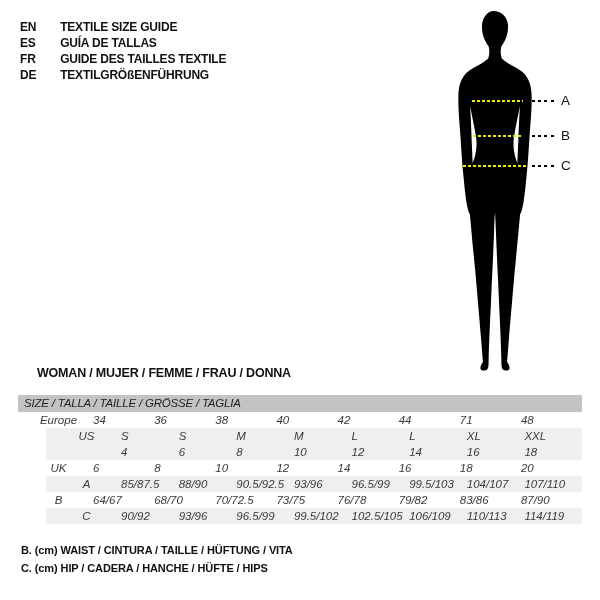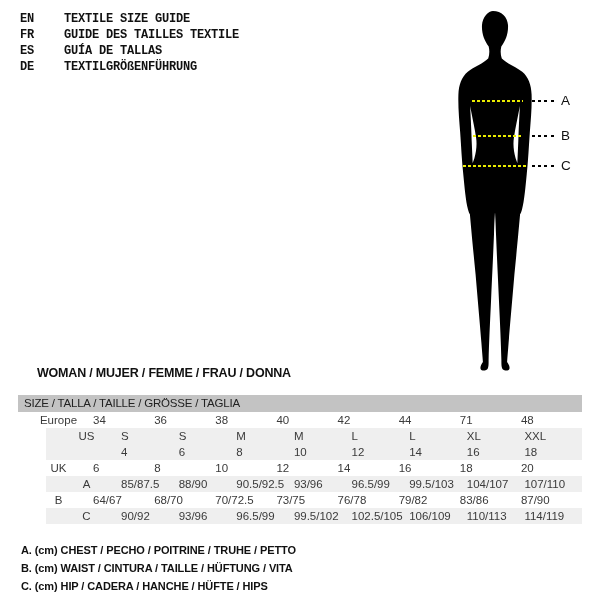--- a/index.html
+++ b/index.html
@@ -1,40 +1,40 @@
 <!DOCTYPE html>
 <html style="--header-bg: #c3c3c3; --stripe-bg: #efefef; --accent: #e8ea00;"><head>
 <meta charset="utf-8">
 <style>
   html,body{margin:0;padding:0;background:#fff;}
   .canvas{position:relative;width:600px;height:600px;background:#fff;overflow:hidden;
           font-family:"Liberation Sans",sans-serif;color:#111;}
 
   
-  .langs{position:absolute;left:20px;top:12px;font-family:Liberation Mono, monospace;}
+  .langs{position:absolute;left:20px;top:20px;}
   .lang-row{height:15.9px;line-height:15.9px;font-size:12px;font-weight:bold;letter-spacing:-0.2px;white-space:nowrap;}
   .lang-row .code{display:inline-block;width:37px;}
 
   
   .fig{position:absolute;left:0;top:0;width:600px;height:385px;}
   svg.body{position:absolute;left:445px;top:9px;width:100px;height:362px;}
   .yline{position:absolute;height:2px;
          background:repeating-linear-gradient(90deg,var(--accent,#e8ea00) 0 3px,transparent 3px 5px);}
   .ya{left:472px;top:100px;width:51px;}
   .yb{left:473px;top:135px;width:49px;}
   .yc{left:463px;top:165px;width:64px;}
   .bline{position:absolute;height:2px;width:25px;left:532px;
          background:repeating-linear-gradient(90deg,#000 0 3px,transparent 3px 6.2px);}
   .ba{top:100px;}.bb{top:135px;}.bc{top:165px;}
   .mlabel{position:absolute;left:561px;font-size:13.5px;color:#111;}
   .la{top:93px;}.lb{top:128px;}.lc{top:158px;}
 
   
   .ttitle{position:absolute;left:37px;top:366px;font-size:12.5px;font-weight:bold;letter-spacing:-0.2px;white-space:nowrap;}
-  .stable{position:absolute;left:18px;top:395px;width:564px;font-size:11.5px;color:#3a3a3a;}
+  .stable{position:absolute;left:18px;top:395px;width:564px;font-size:11.5px;color:#3a3a3a;font-style:italic;}
   .thead{height:17px;line-height:17px;background:var(--header-bg,#c3c3c3);color:#222;
          padding-left:6px;letter-spacing:-0.2px;}
   .trow{display:grid;grid-template-columns:75px repeat(8,1fr);height:16px;line-height:16px;}
   .trow.shaded{background:var(--stripe-bg,#efefef);margin-left:28px;}
   .trow .c0{padding-left:6px;text-align:center;}
   .trow .cv{text-align:left;}
 
   
   .legend{position:absolute;left:21px;top:541px;}
   .legend-line{height:18px;line-height:18px;font-size:11px;font-weight:bold;color:#111;
@@ -46,27 +46,27 @@
 <div class="canvas">
 
   <section class="langs">
 
       <div class="lang-row">
         <span class="code">EN</span>
         <span class="lname">TEXTILE SIZE GUIDE</span>
       </div>
 
       <div class="lang-row">
+        <span class="code">ES</span>
+        <span class="lname">GUÍA DE TALLAS</span>
+      </div>
+
+      <div class="lang-row">
         <span class="code">FR</span>
         <span class="lname">GUIDE DES TAILLES TEXTILE</span>
-      </div>
-
-      <div class="lang-row">
-        <span class="code">ES</span>
-        <span class="lname">GUÍA DE TALLAS</span>
       </div>
 
       <div class="lang-row">
         <span class="code">DE</span>
         <span class="lname">TEXTILGRÖßENFÜHRUNG</span>
       </div>
 
     </section>
 
   <div class="fig">
@@ -202,20 +202,19 @@
           <span class="cv">102.5/105</span>
           <span class="cv">106/109</span>
           <span class="cv">110/113</span>
           <span class="cv">114/119</span>
         </div>
       </div>
   </div>
 
   <section class="legend">
 
-      <div class="legend-line">A. (cm) CHEST / PECHO / POITRINE / TRUHE / PETTO</div>
 
       <div class="legend-line">B. (cm) WAIST / CINTURA / TAILLE / HÜFTUNG / VITA</div>
 
       <div class="legend-line">C. (cm) HIP / CADERA / HANCHE / HÜFTE / HIPS</div>
     </section>
 
 </div>
 
 </body></html>

